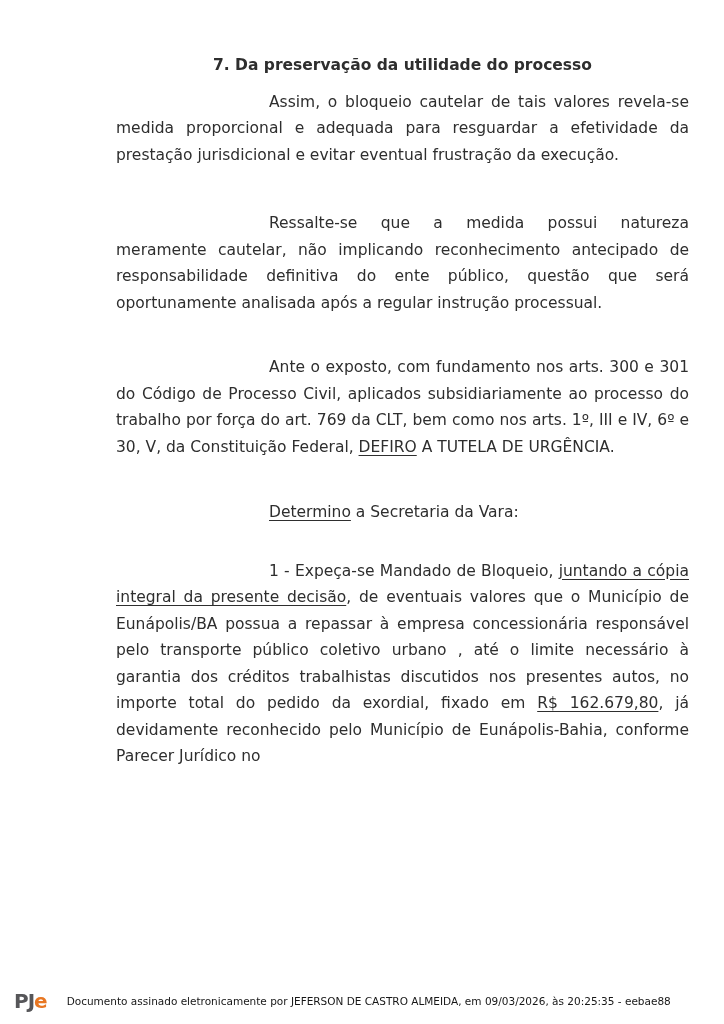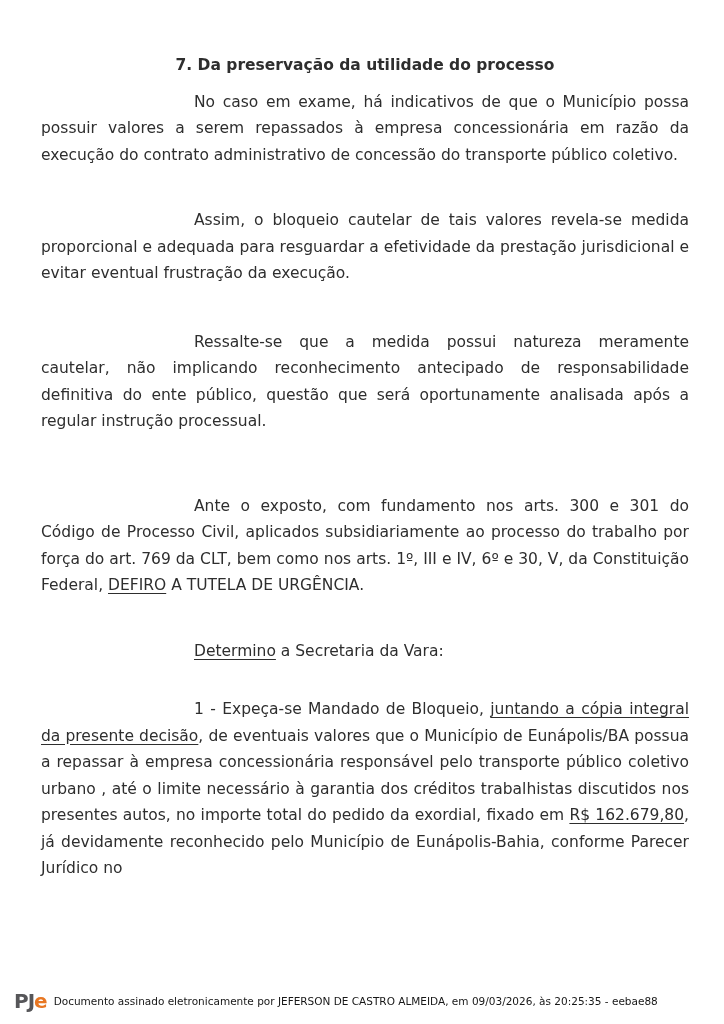--- a/index.html
+++ b/index.html
@@ -4,21 +4,21 @@
 <style>
   html,body{margin:0;padding:0;background:#ffffff;}
   .page{
     position:relative;
     width:724px;height:1024px;
     background:#ffffff;
     overflow:hidden;
     font-family:"DejaVu Sans","Liberation Sans",sans-serif;
     color:#2e2e2e;
     box-sizing:border-box;
-    padding:52px 35px 0 41px;
+    padding:52px 35px 0 116px;
     font-size:15.5px;
     line-height:26.5px;
   }
   .para{
     margin:0 0 39px 0;
     text-align:justify;
     text-indent:153px;
   }
   .para .b{font-weight:normal;}
   .para .u{text-decoration:underline;text-underline-offset:3px;}
@@ -28,33 +28,33 @@
     font-weight:bold;
     text-indent:0;
   }
   .heading-ind{
     margin:0 0 16px 0;
     text-indent:153px;
   }
   .heading-ind .b{font-weight:bold;}
   .heading-ind .u{text-decoration:underline;text-underline-offset:4px;}
   .mb-42{margin-bottom:42px;}
-  .mb-38{margin-bottom:58px;}
+  .mb-38{margin-bottom:38px;}
   .mb-37{margin-bottom:37px;}
   .mb-40{margin-bottom:32px;}
   .last-para{margin-bottom:0;position:relative;}
 
   
   .footer{
     position:absolute;
     left:14px;
     top:990px;
     display:flex;
     align-items:center;
-    gap:7px;
+    gap:20px;
   }
   .pje-logo{
     font-weight:bold;
     font-size:20px;
     letter-spacing:-1px;
     line-height:22px;
   }
   .pje-pj{color:#565659;}
   .pje-e{color:#e87722;}
   .sig-text{
@@ -64,21 +64,20 @@
     text-align:center;
   }
 </style>
 </head>
 <body>
 
 <div class="page">
 
   <div class="heading-center"><span class="b">7. Da preservação da utilidade do processo</span></div>
 
-  <div class="para"><span>No caso em exame, há indicativos de que o Município possa possuir valores a serem repassados à empresa concessionária em razão da execução do contrato administrativo de concessão do transporte público coletivo.</span></div>
 
   <div class="para mb-42"><span>Assim, o bloqueio cautelar de tais valores revela-se medida proporcional e adequada para </span><span class="b">resguardar a efetividade da prestação jurisdicional e evitar eventual frustração da execução</span><span>.</span></div>
 
   <div class="para mb-38"><span>Ressalte-se que a medida possui </span><span class="b">natureza meramente cautelar</span><span>, não implicando reconhecimento antecipado de responsabilidade definitiva do ente público, questão que será oportunamente analisada após a regular instrução processual.</span></div>
 
 
 
   <div class="para"><span>Ante o exposto, com fundamento nos </span><span class="b">arts. 300 e 301 do Código de Processo Civil</span><span>, aplicados subsidiariamente ao processo do trabalho por força do </span><span class="b">art. 769 da CLT</span><span>, bem como nos </span><span class="b">arts. 1º, III e IV, 6º e 30, V, da Constituição Federal</span><span>, </span><span class="b u">DEFIRO</span><span class="b"> A TUTELA DE URGÊNCIA</span><span>.</span></div>
 
   <div class="para mb-40"><span class="b u">Determino</span><span> a </span><span class="b">Secretaria da Vara:</span></div>

